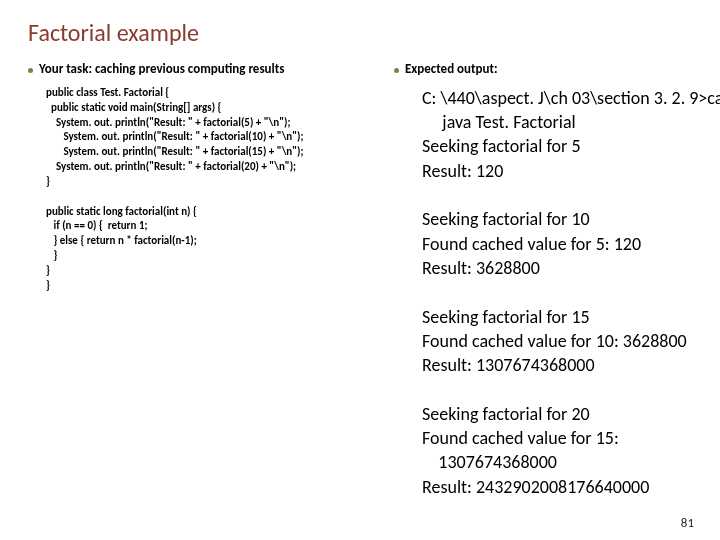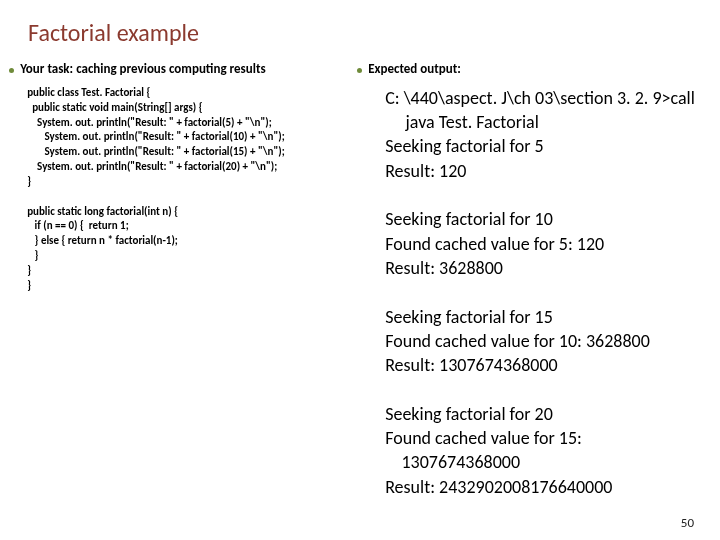--- a/index.html
+++ b/index.html
@@ -23,22 +23,21 @@
   .title {
     color: #8b3a2f;
     font-size: 24px;
     font-weight: 400;
     margin: 0 0 14px 0;
     letter-spacing: 0px;
   }
   .columns {
     display: flex;
     flex-direction: row;
-    gap: 8px;
-    justify-content: center;
+    gap: 26px;
   }
   .col-left {
     flex: 0 0 340px;
   }
   .col-right {
     flex: 1;
   }
   .bullet-row {
     display: flex;
     align-items: flex-start;
@@ -129,15 +128,15 @@
 Result: 1307674368000
 
 Seeking factorial for 20
 Found cached value for 15:
     1307674368000
 Result: 2432902008176640000</div>
     </div>
 
   </div>
 
-  <div class="page-num">50</div>
+  <div class="page-num">81</div>
 
 </div>
 
 </body></html>

